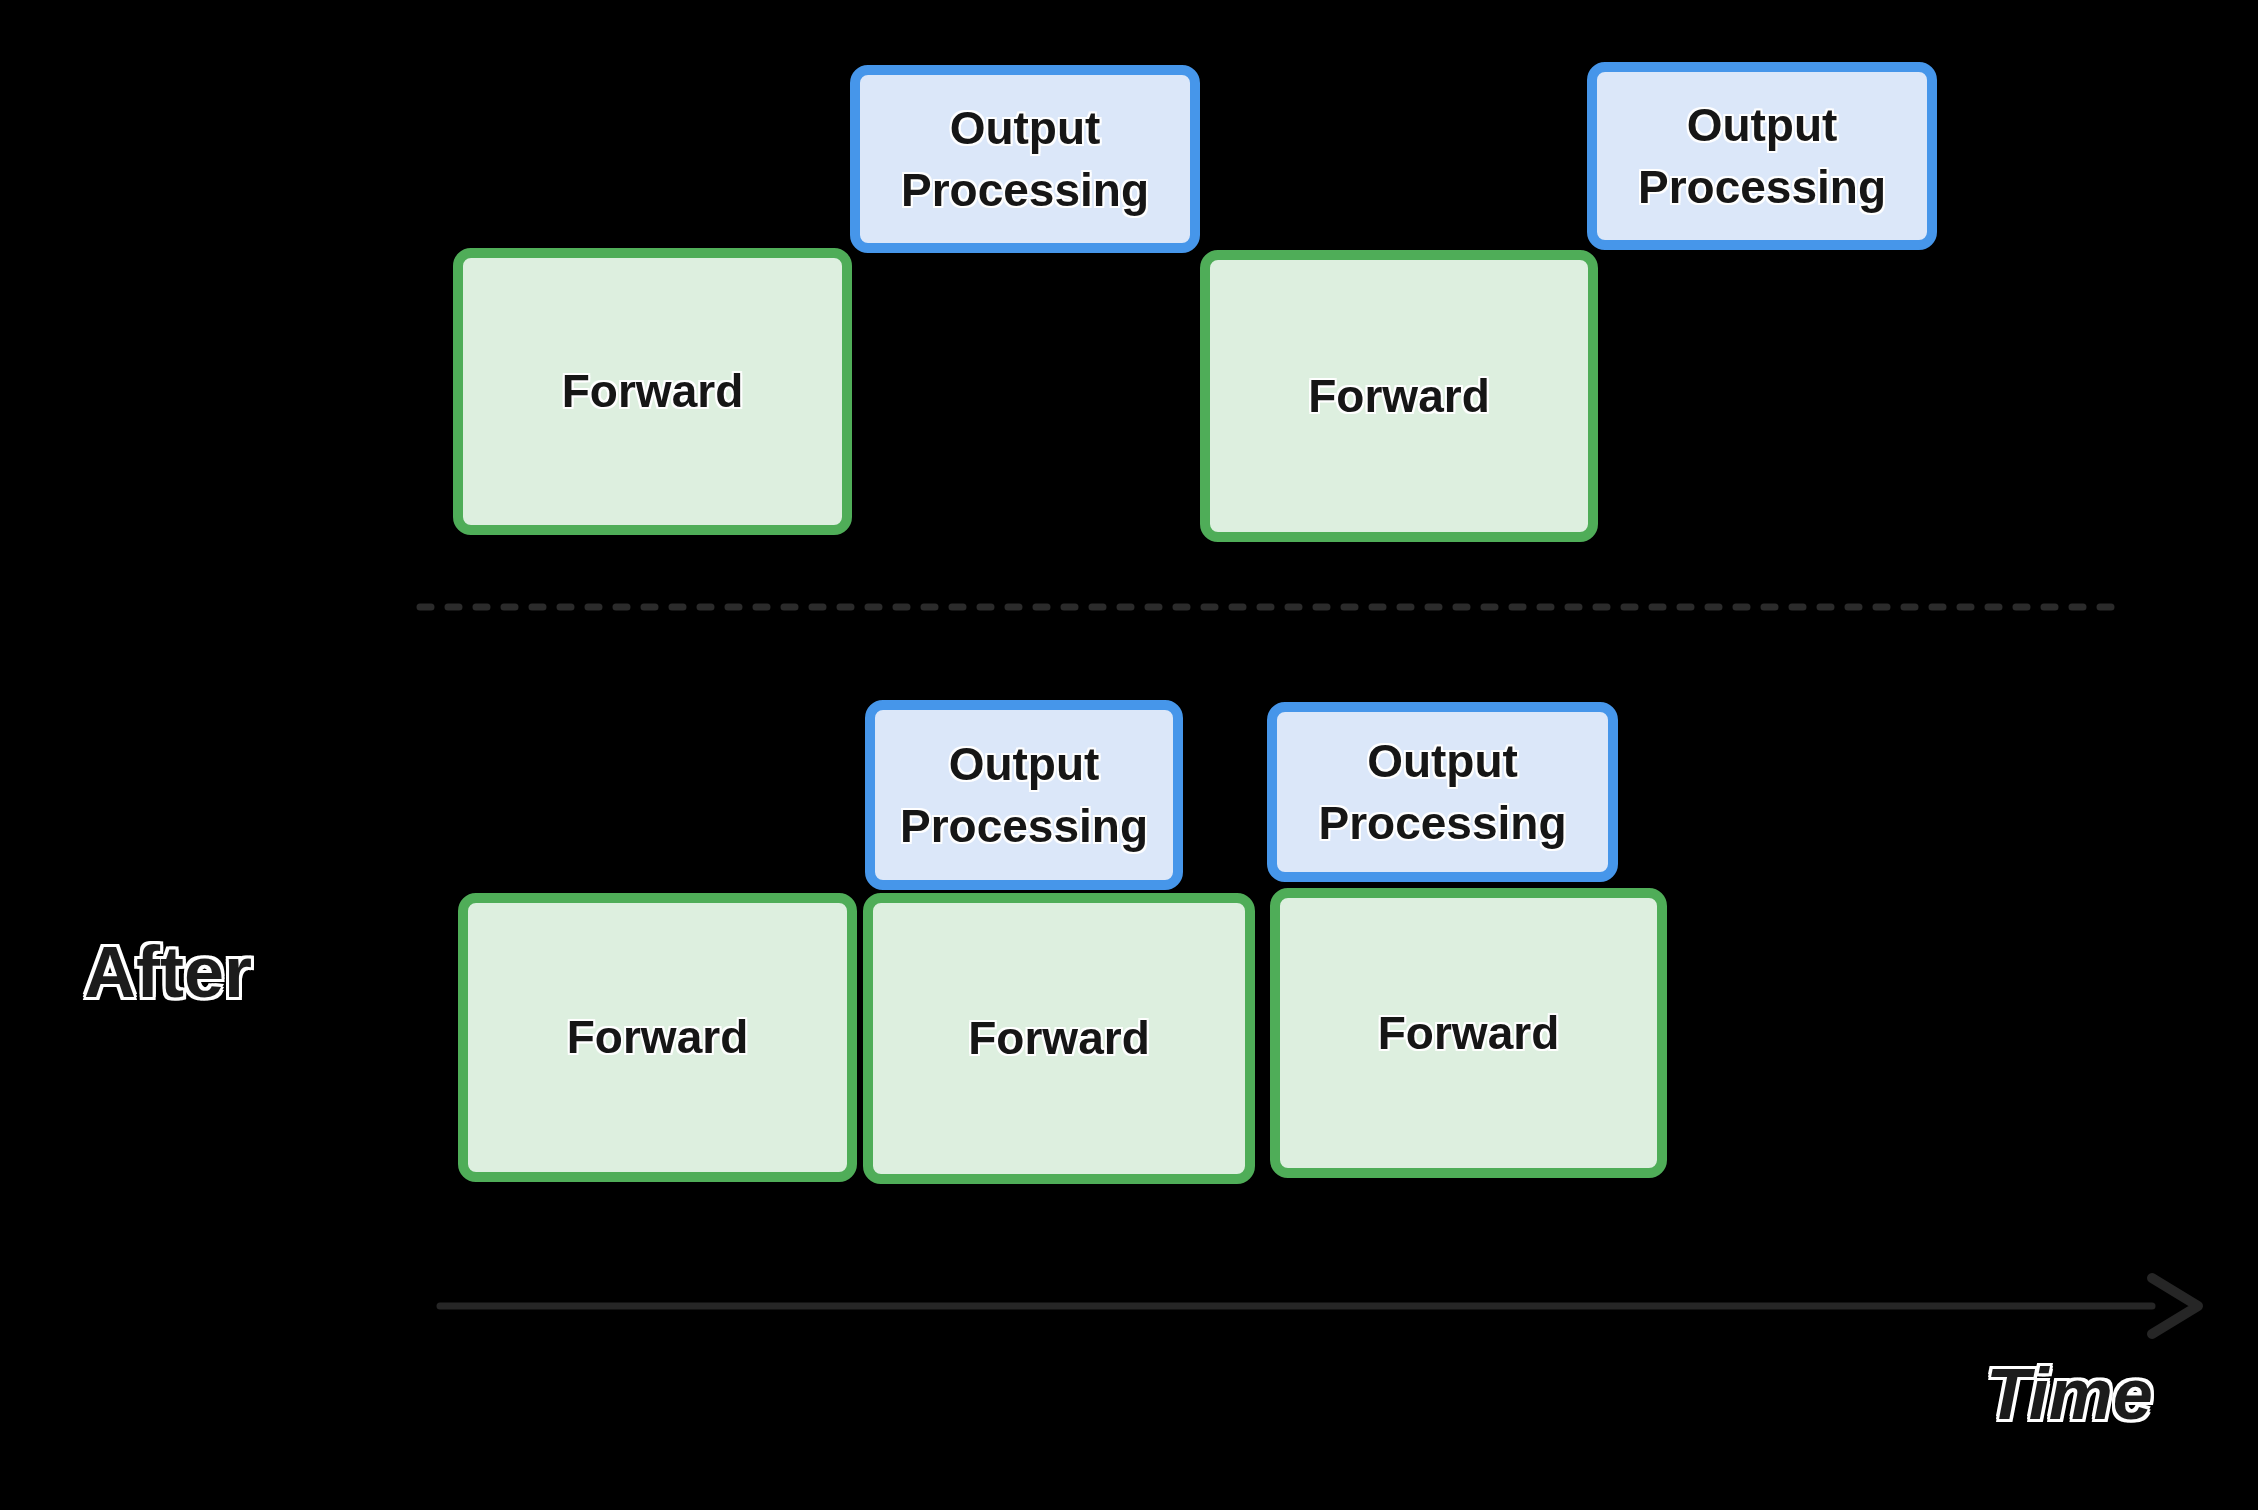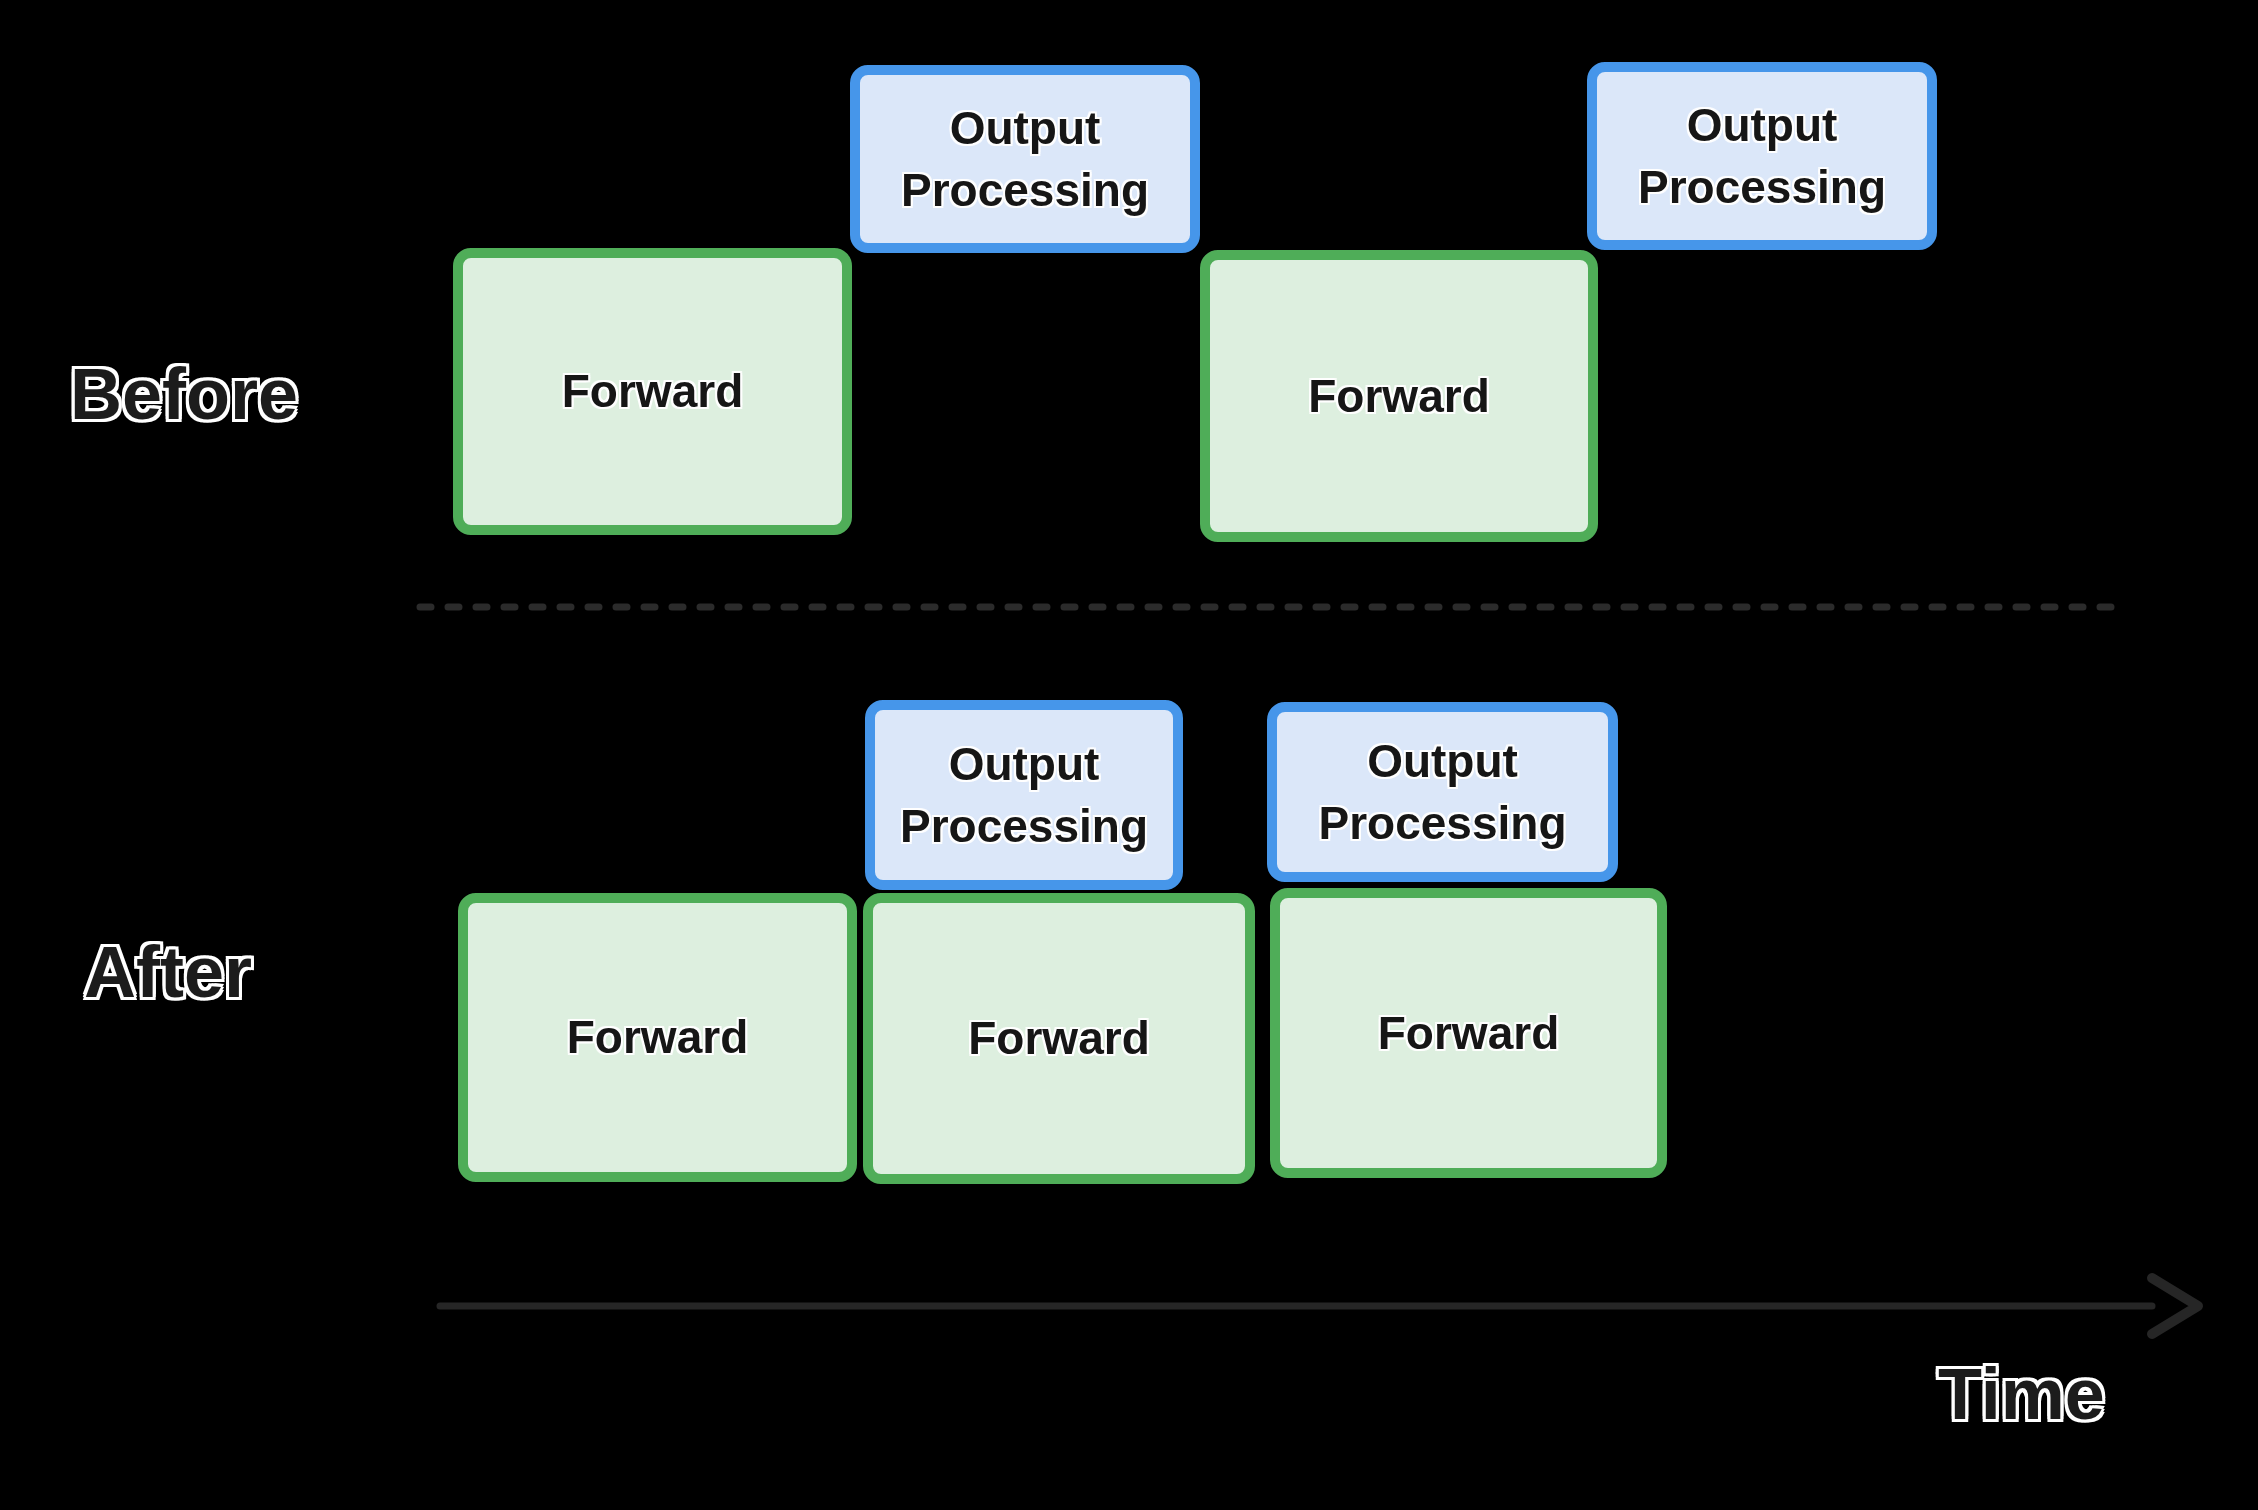--- a/index.html
+++ b/index.html
@@ -82,21 +82,20 @@
     stroke-linecap: round;
     stroke-linejoin: round;
     fill: none;
   }
 </style>
 </head>
 <body>
 
 <div class="canvas">
 
-  <div class="row-label" id="before-label" style="left: 70px; top: 358px;">Before</div>
 
   <div class="row-label" id="after-label" style="left: 84px; top: 936px;">After</div>
 
   <div id="boxes-layer">
       <div class="box output" style="left: 850px; top: 65px; width: 350px; height: 188px;">
         <span class="box-label">Output Processing</span>
       </div>
       <div class="box output" style="left: 1587px; top: 62px; width: 350px; height: 188px;">
         <span class="box-label">Output Processing</span>
       </div>
@@ -124,15 +123,15 @@
     </div>
 
   <svg class="overlay-svg" viewBox="0 0 2258 1510" xmlns="http://www.w3.org/2000/svg">
     <line id="divider" class="divider-line" x1="420" y1="607" x2="2125" y2="607"></line>
     <g>
       <line id="arrow-line" class="arrow-line" x1="440" y1="1306" x2="2152" y2="1306"></line>
       <polyline id="arrow-head" class="arrow-head" points="2152,1278 2198,1306 2152,1334"></polyline>
     </g>
   </svg>
 
-  <div class="row-label" id="time-label" style="left: 1938px; top: 1358px;">Time</div>
+  <div class="row-label" id="time-label" style="left: 1986px; top: 1358px; font-style: italic;">Time</div>
 
 </div>
 
 </body></html>

